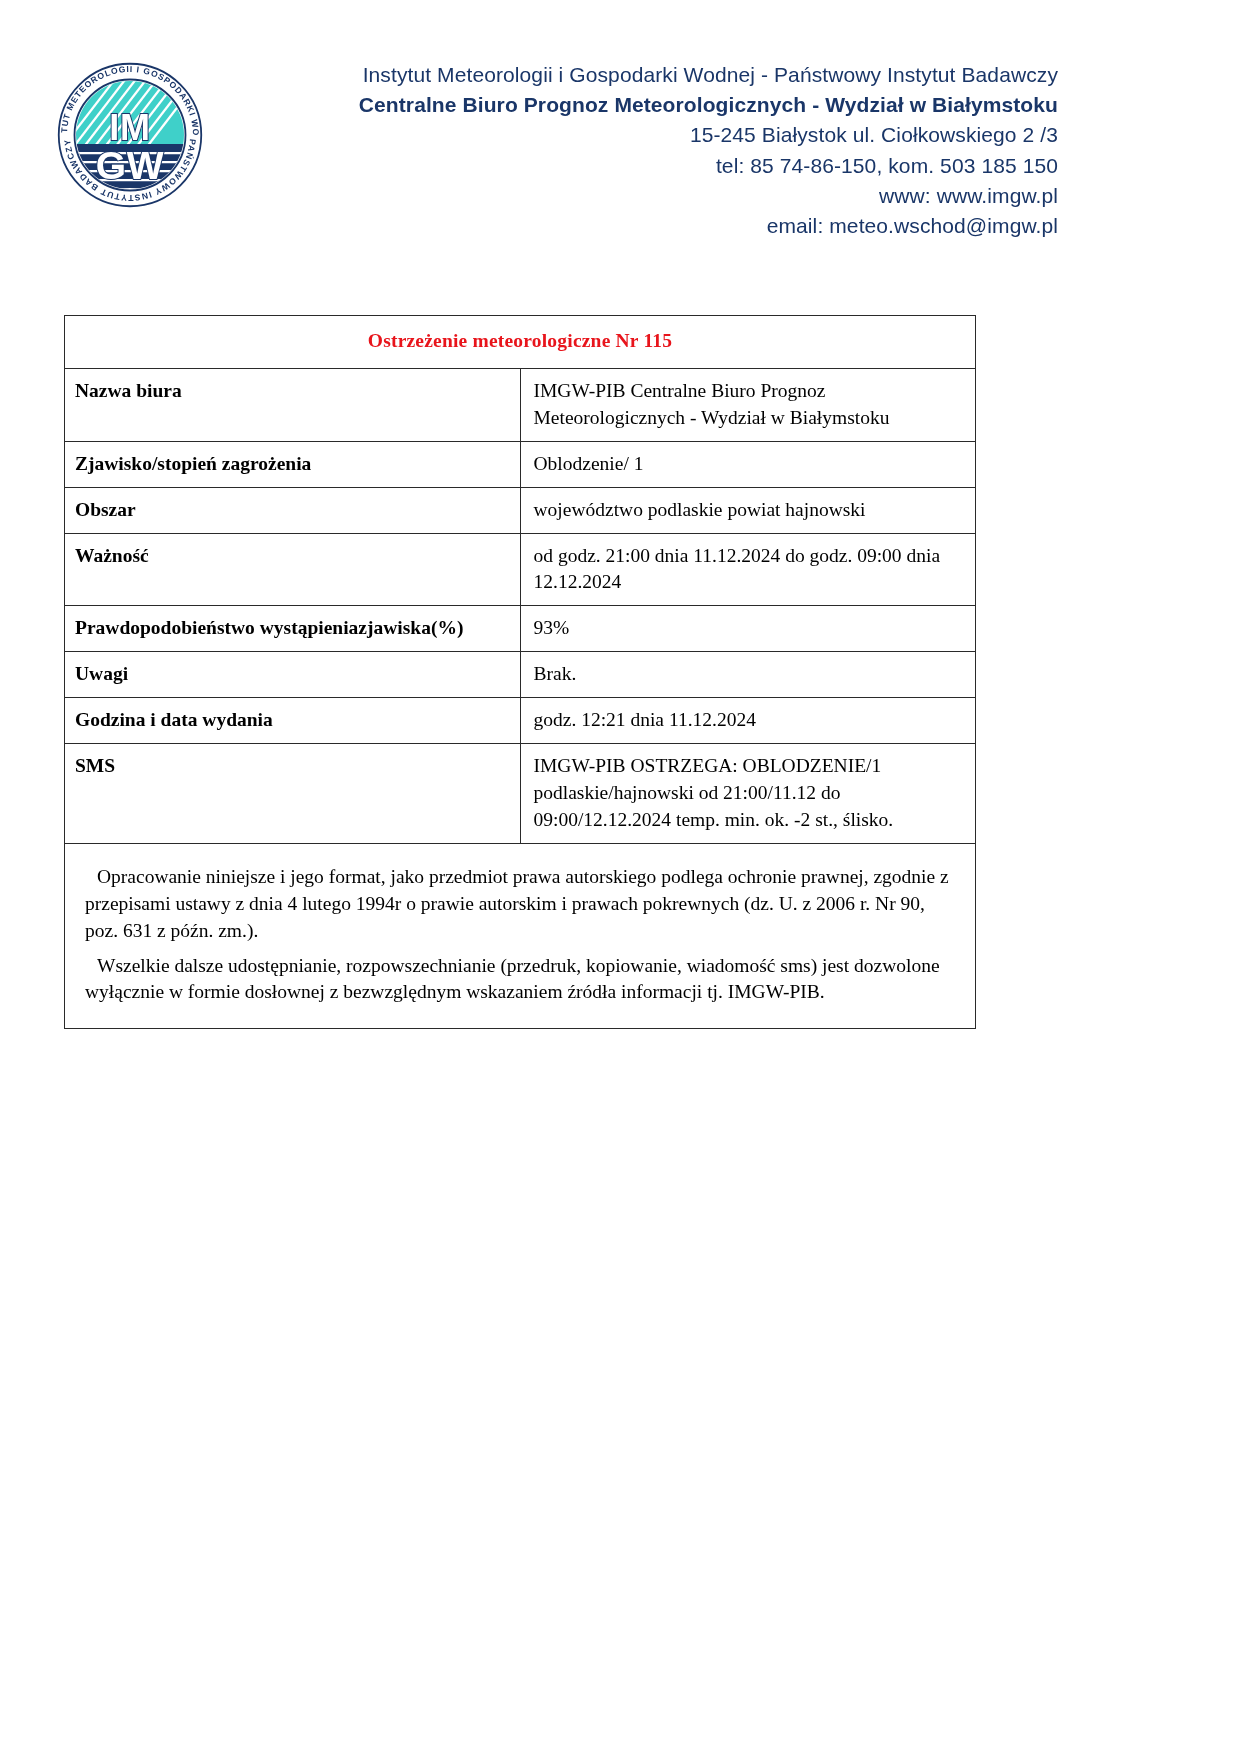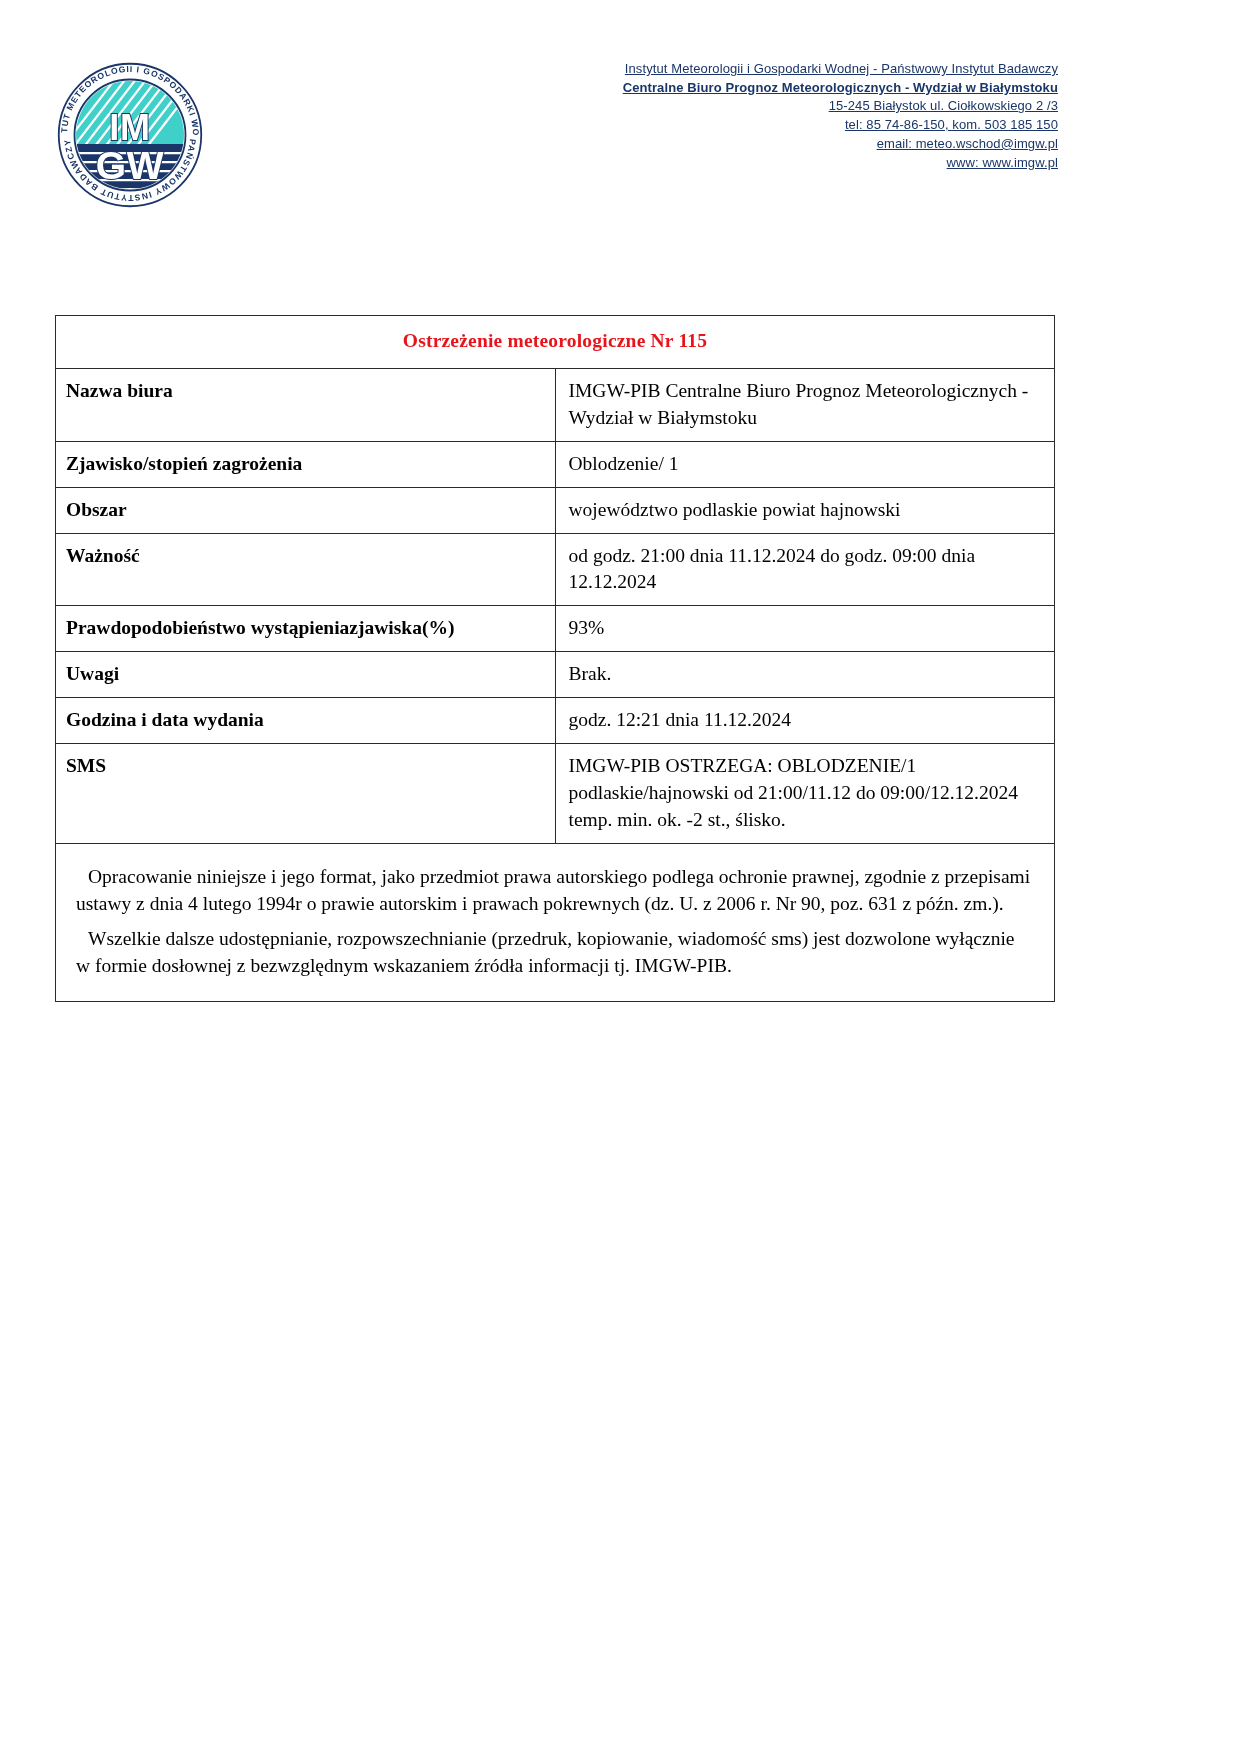--- a/index.html
+++ b/index.html
@@ -37,35 +37,34 @@
   .header-text {
     position: absolute;
     right: 182px;
     top: 8px;
     text-align: right;
     font-family: "Liberation Sans", "DejaVu Sans", sans-serif;
     color: #1a3668;
     line-height: 1.44;
   }
   .header-text .line {
-    font-size: 13px;
+    font-size: 21px;
     white-space: nowrap;
     letter-spacing: 0.1px;
-    text-decoration: underline;
   }
   .header-text .line.bold {
     font-weight: bold;
   }
 
   
   .warning-table {
     position: absolute;
-    left: 55px;
+    left: 64px;
     top: 315px;
-    width: 1000px;
+    width: 912px;
     border-collapse: collapse;
     table-layout: fixed;
   }
   .warning-table td {
     border: 1.3px solid #2a2a2a;
     padding: 9px 10px 9px 9px;
     font-size: 19.5px;
     line-height: 1.38;
     vertical-align: top;
   }
@@ -148,22 +147,22 @@
         <textPath href="#arcBot" startOffset="50%" text-anchor="middle">• PAŃSTWOWY INSTYTUT BADAWCZY •</textPath>
       </text>
     </svg>
   </div>
 
   <div class="header-text">
     <div class="line">Instytut Meteorologii i Gospodarki Wodnej - Państwowy Instytut Badawczy</div>
     <div class="line bold">Centralne Biuro Prognoz Meteorologicznych - Wydział w Białymstoku</div>
     <div class="line">15-245 Białystok  ul. Ciołkowskiego  2 /3</div>
     <div class="line">tel: 85 74-86-150, kom. 503 185 150</div>
+    <div class="line">www: www.imgw.pl</div>
     <div class="line">email: meteo.wschod@imgw.pl</div>
-    <div class="line">www: www.imgw.pl</div>
   </div>
 </div>
 
 <table class="warning-table">
   <tbody>
     <tr>
       <td class="title-cell" colspan="2">Ostrzeżenie  meteorologiczne  Nr 115</td>
     </tr>
 
     <tr>

